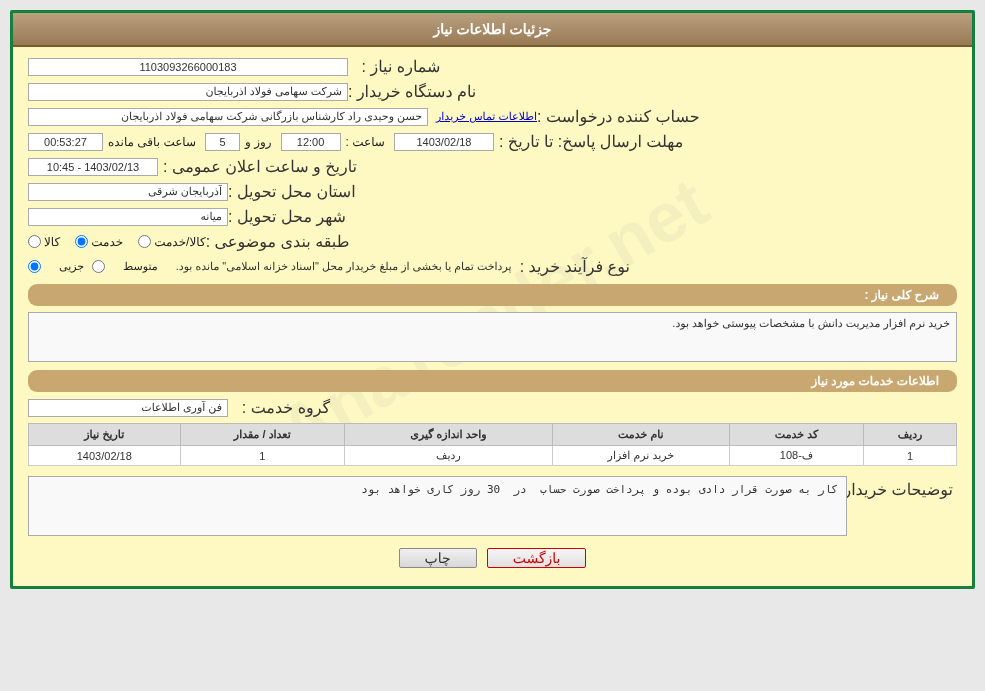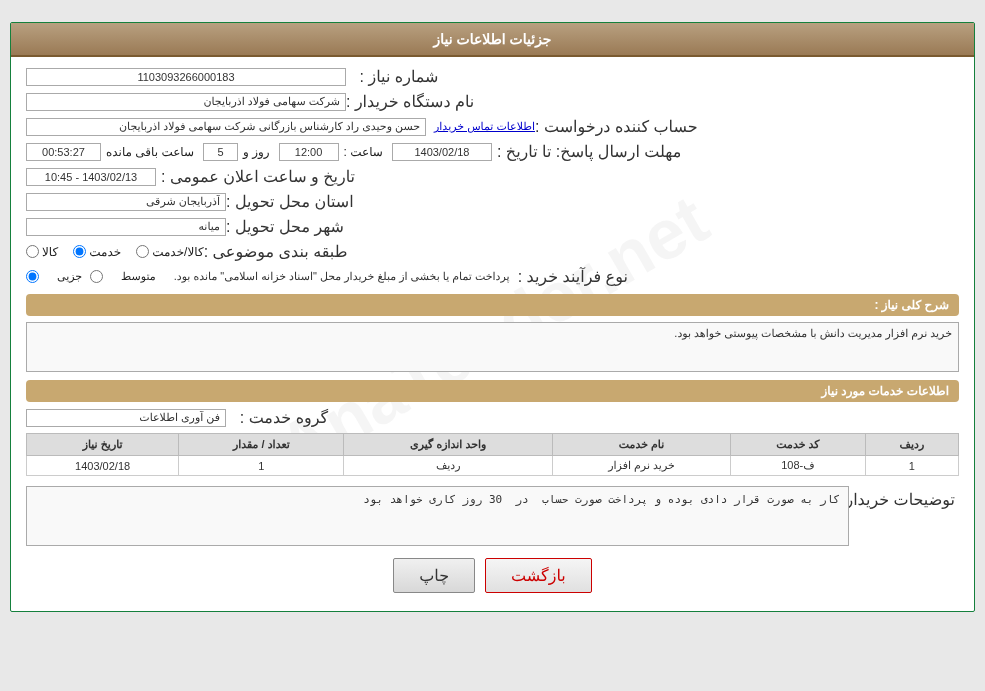--- a/index.html
+++ b/index.html
@@ -10,24 +10,23 @@
       direction: rtl;
       color: #222;
     }
     .page-wrapper {
       width: 985px;
       min-height: 691px;
       background: #e8e8e8;
       padding: 10px;
     }
     .main-card {
-      background: #ffffff;
-      border: 1px solid #15803d;
+      background: #fef9c3;
+      border: 3px solid #15803d;
       border-radius: 2px;
-      margin-top: 12px;
     }
     .card-header {
       background: linear-gradient(to bottom, #b8a080, #9a7a55);
       color: #fff;
       text-align: center;
       padding: 8px 10px;
       font-size: 14px;
       font-weight: bold;
       border-bottom: 2px solid #7a5a30;
     }
@@ -79,26 +78,26 @@
     .announce-row {
       display: flex;
       align-items: center;
       justify-content: flex-end;
       gap: 5px;
       margin-bottom: 6px;
     }
     .section-header {
       background: #c8a870;
       color: #fff;
-      padding: 4px 10px;
+      padding: 4px 18px;
       font-size: 12px;
       font-weight: bold;
       text-align: right;
       margin: 8px 0 6px 0;
-      border-radius: 4px;
+      border-radius: 9px;
     }
     .radio-group {
       display: flex;
       align-items: center;
       gap: 15px;
       justify-content: flex-end;
     }
     .radio-item {
       display: flex;
       align-items: center;
@@ -171,23 +170,23 @@
       resize: none;
     }
     .button-row {
       display: flex;
       justify-content: center;
       gap: 10px;
       margin-top: 12px;
       margin-bottom: 8px;
     }
     .btn {
-      padding: 7px 25px;
+      padding: 1px 25px;
       font-family: Tahoma, Arial, sans-serif;
-      font-size: 16px;
+      font-size: 14px;
       cursor: pointer;
       border: 1px solid #888;
       border-radius: 2px;
     }
     .btn-print {
       background: linear-gradient(to bottom, #f0f0f0, #d8d8d8);
       color: #333;
     }
     .btn-back {
       background: linear-gradient(to bottom, #f5f5f5, #e0e0e0);

